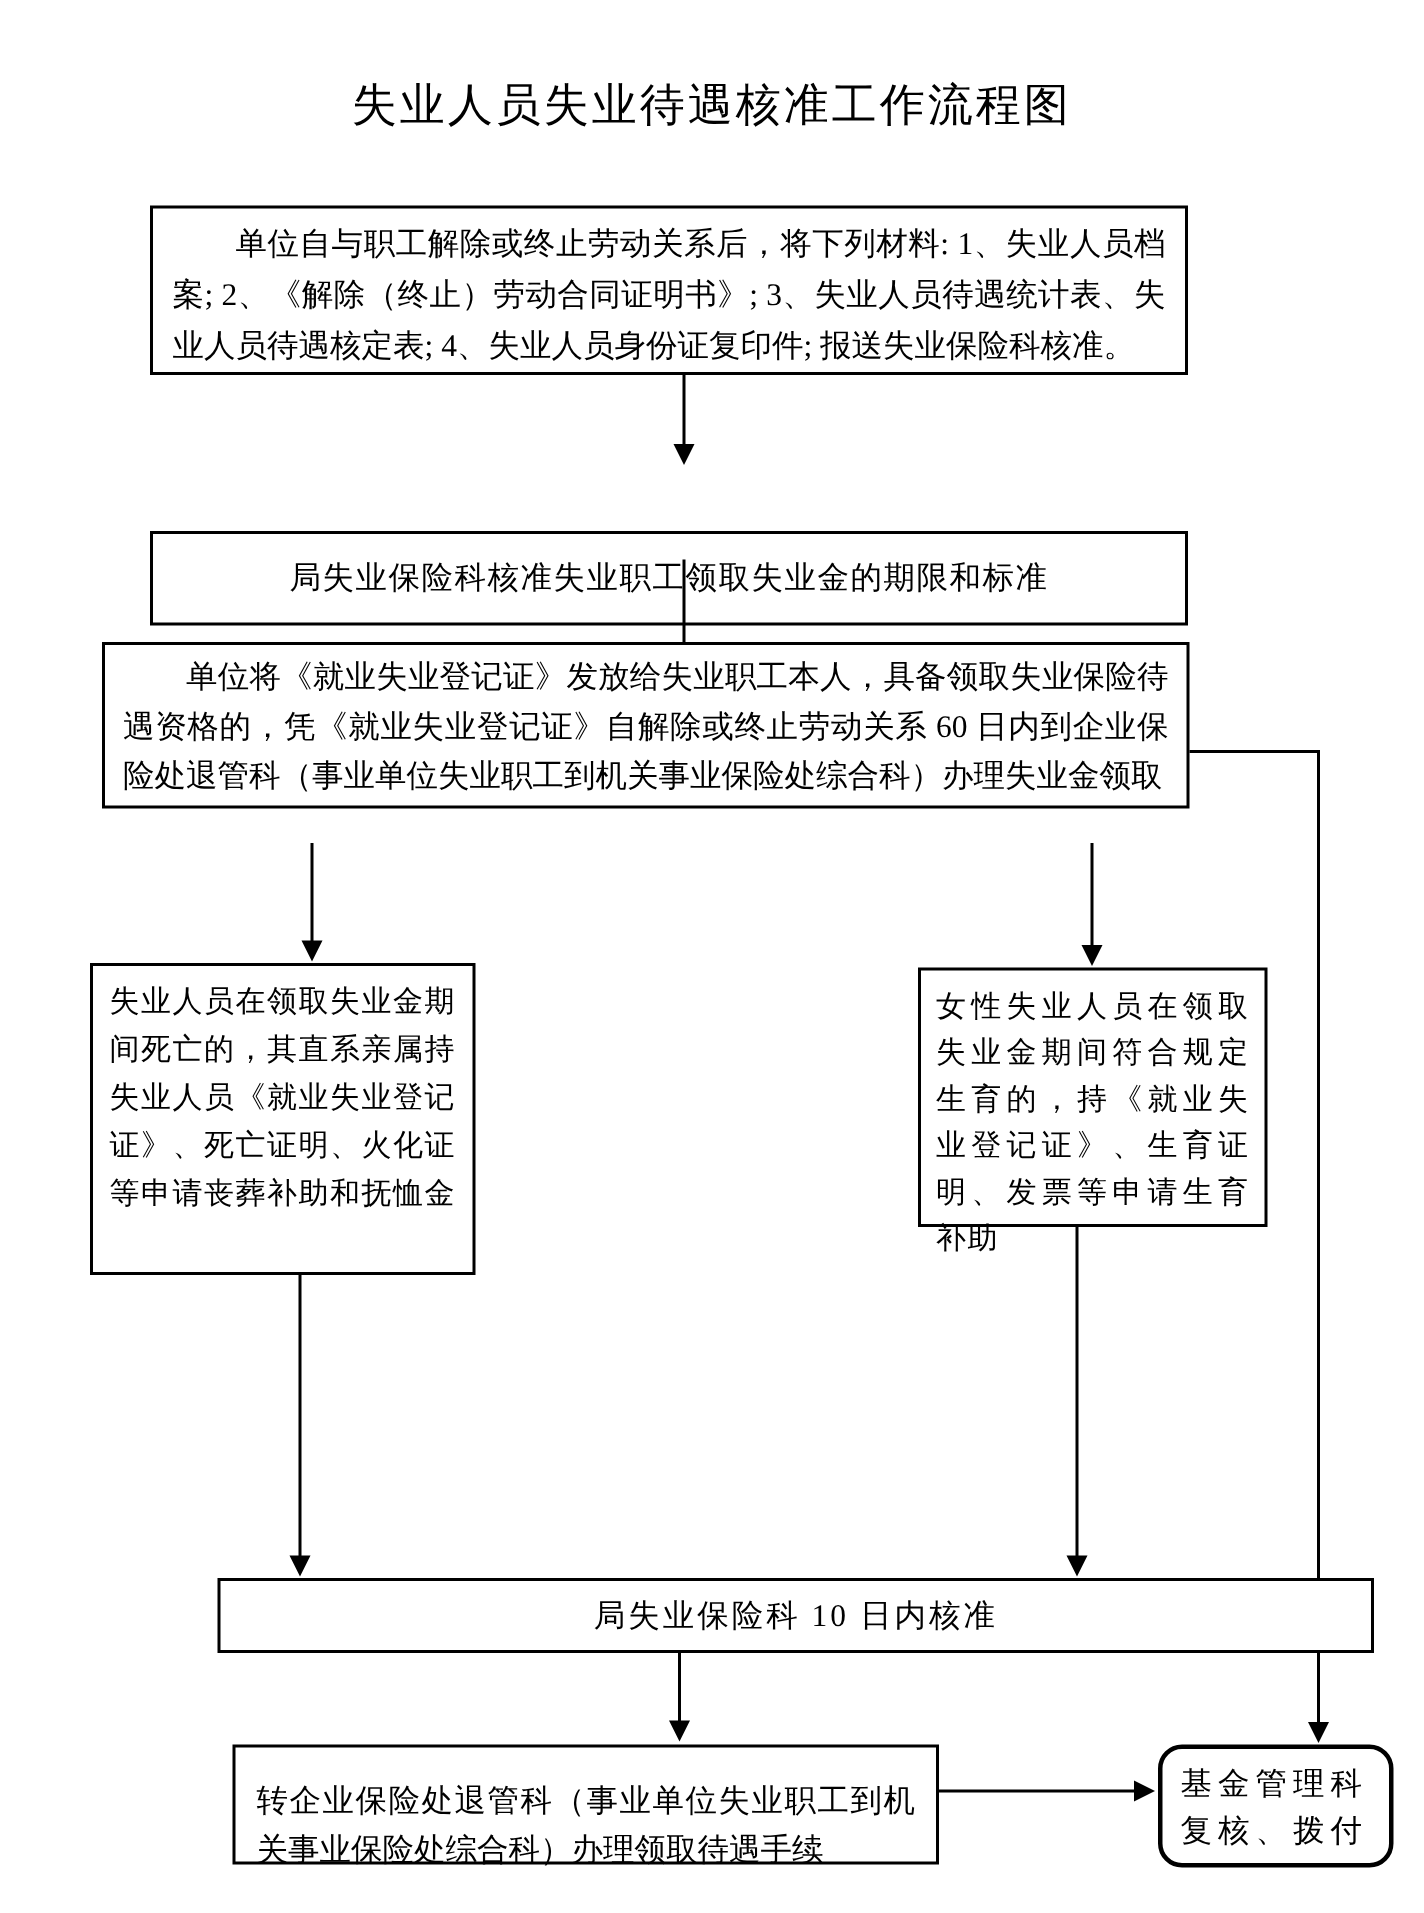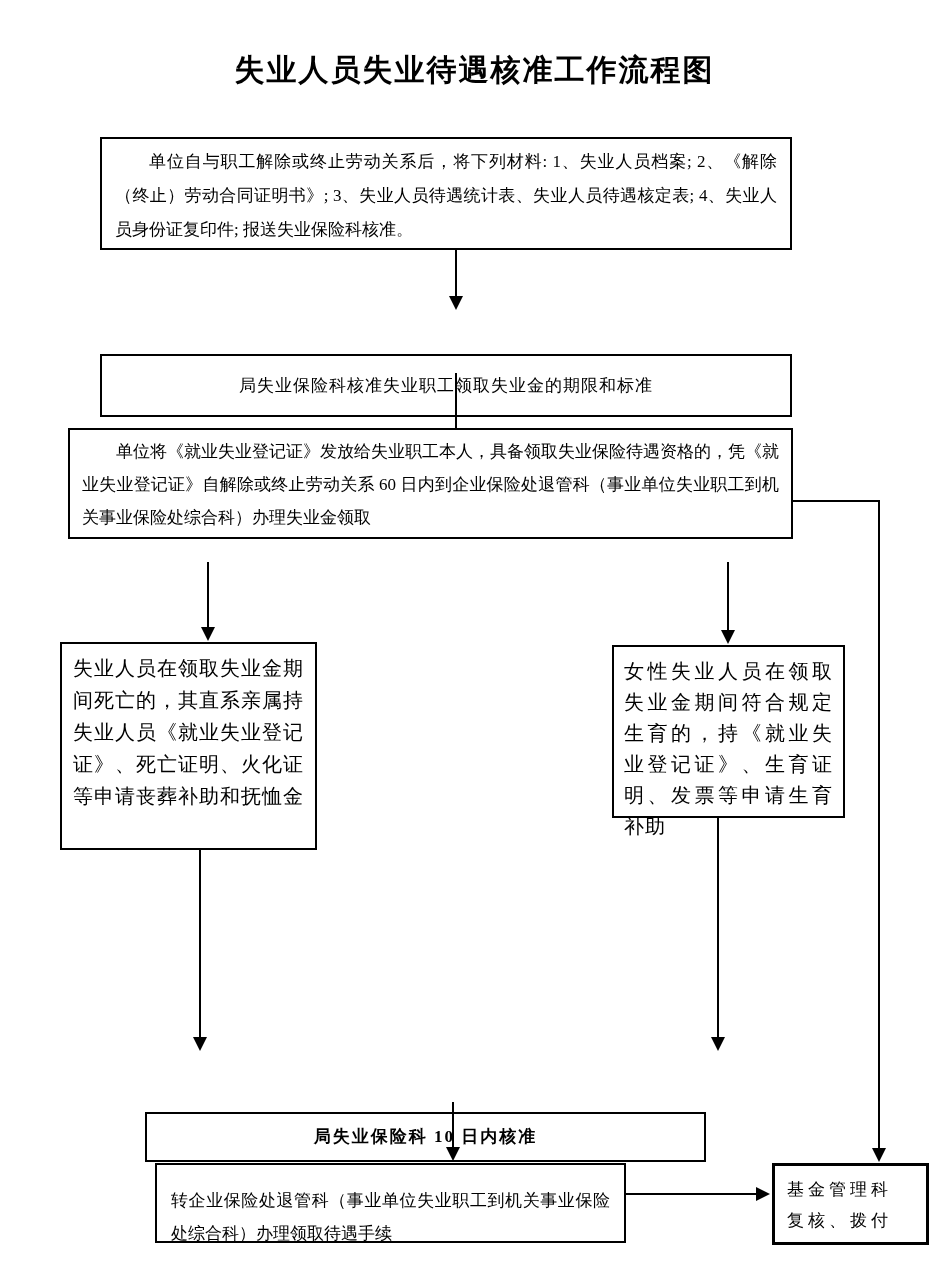--- a/index.html
+++ b/index.html
@@ -6,28 +6,28 @@
   #canvas{
     position:relative;
     width:949px;height:1275px;
     background:#ffffff;
     font-family:"Liberation Serif","DejaVu Serif",serif;
     color:#000;
     overflow:hidden;
   }
   .title{
     position:absolute;left:0;top:50px;width:949px;
-    text-align:center;font-size:30px;font-weight:bold;letter-spacing:2px;
+    text-align:center;font-size:30px;font-weight:normal;letter-spacing:2px;
   }
   .box{
     position:absolute;
     border:2px solid #000;
     background:#fff;
     box-sizing:border-box;
-    font-size:17px;
+    font-size:21px;
   }
   .justify{text-align:justify;text-justify:inter-ideograph;}
   .indent{text-indent:2em;}
   .center{display:flex;align-items:center;justify-content:center;text-align:center;}
   .vline{position:absolute;width:2px;background:#000;}
   .hline{position:absolute;height:2px;background:#000;}
   .arr-down{
     position:absolute;width:0;height:0;
     border-left:7px solid transparent;border-right:7px solid transparent;
     border-top:14px solid #000;
@@ -35,23 +35,23 @@
   .arr-right{
     position:absolute;width:0;height:0;
     border-top:7px solid transparent;border-bottom:7px solid transparent;
     border-left:14px solid #000;
   }
   #box-materials{left:100px;top:137px;width:692px;height:113px;padding:6px 13px;line-height:34px;}
   #box-approve{left:100px;top:310px;width:692px;height:63px;line-height:59px;letter-spacing:1px;margin-top:44px;}
   #box-issue{left:68px;top:428px;width:725px;height:111px;padding:5px 12px;line-height:33px;}
   #box-death{left:60px;top:642px;width:257px;height:208px;padding:8px 11px;line-height:32px;font-size:20px;letter-spacing:1px;}
   #box-maternity{left:612px;top:645px;width:233px;height:173px;padding:9px 10px;line-height:31px;font-size:20px;letter-spacing:1px;}
-  #box-tenday{left:145px;top:1112px;width:561px;height:50px;line-height:46px;letter-spacing:2px;font-weight:bold;}
+  #box-tenday{left:145px;top:1052px;width:771px;height:50px;line-height:46px;letter-spacing:2px;}
   #box-transfer{left:155px;top:1163px;width:471px;height:80px;padding:19px 14px;line-height:33px;}
-  #box-fund{left:772px;top:1163px;width:157px;height:82px;border-width:3px;padding:8px 0 0 12px;line-height:31px;letter-spacing:4px;}
+  #box-fund{left:772px;top:1163px;width:157px;height:82px;border-width:3px;padding:8px 0 0 12px;line-height:31px;letter-spacing:4px;border-radius:16px;}
 </style>
 </head>
 <body>
 
 <div id="canvas">
 
   <div class="title">失业人员失业待遇核准工作流程图</div>
 
   <div class="box justify indent" id="box-materials">单位自与职工解除或终止劳动关系后，将下列材料: 1、失业人员档案; 2、《解除（终止）劳动合同证明书》; 3、失业人员待遇统计表、失业人员待遇核定表; 4、失业人员身份证复印件; 报送失业保险科核准。</div>
 

